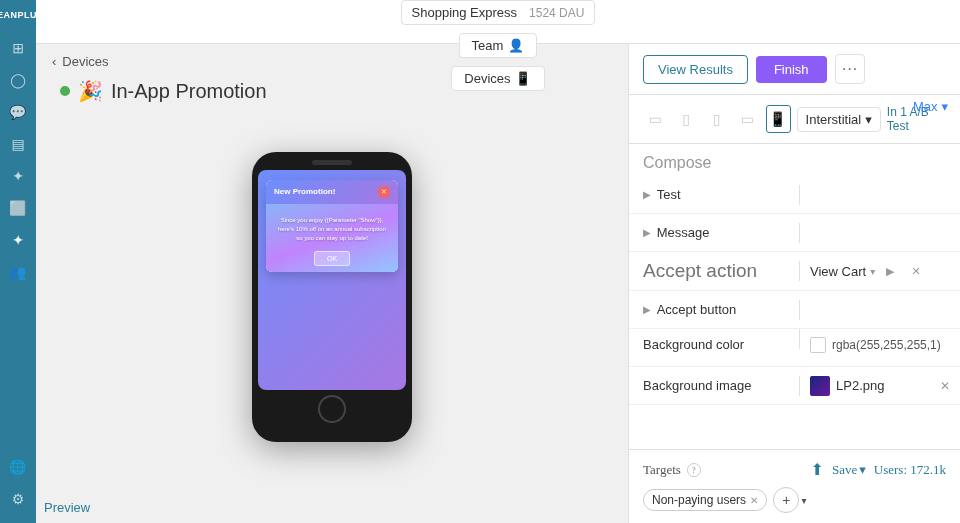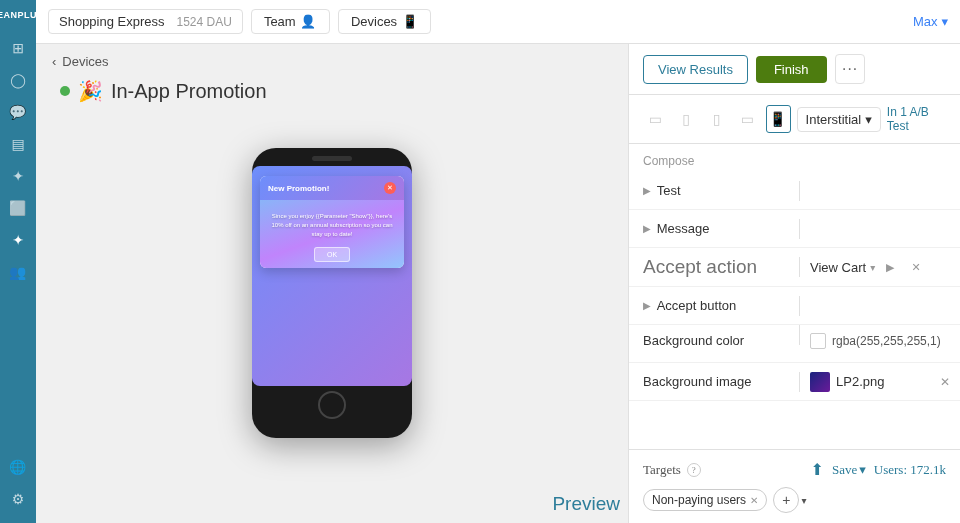--- a/index.html
+++ b/index.html
@@ -49,20 +49,21 @@
     .topbar {
       background: white;
       height: 44px;
       display: flex;
       align-items: center;
       padding: 0 12px;
       gap: 8px;
       border-bottom: 1px solid #e0e0e0;
       flex-shrink: 0;
       z-index: 10;
+      flex-direction: column;
     }
     .topbar-app {
       display: flex;
       align-items: center;
       gap: 6px;
       border: 1px solid #e0e0e0;
       border-radius: 4px;
       padding: 4px 10px;
       font-size: 13px;
       color: #333;
@@ -150,21 +151,21 @@
       align-items: center;
       justify-content: center;
       padding-bottom: 10px;
     }
 
     .phone-outer {
       width: 160px;
       height: 290px;
       background: #1a1a1a;
       border-radius: 24px;
-      padding: 8px 0;
+      padding: 8px 6px;
       box-shadow: 0 8px 32px rgba(0,0,0,0.35);
       position: relative;
     }
     .phone-speaker {
       width: 40px;
       height: 5px;
       background: #333;
       border-radius: 3px;
       margin: 0 auto 5px;
     }
@@ -236,23 +237,23 @@
       padding: 3px 12px;
       background: rgba(255,255,255,0.3);
       border: 1px solid rgba(255,255,255,0.6);
       border-radius: 3px;
       color: white;
       font-size: 7px;
       cursor: pointer;
     }
 
     .preview-link {
-      text-align: right;
+      text-align: left;
       color: #2d7d9a;
-      font-size: 19px;
+      font-size: 13px;
       padding: 8px;
       cursor: pointer;
       text-decoration: none;
     }
 
     
     .right-panel {
       width: 332px;
       background: white;
       border-left: 1px solid #e0e0e0;
@@ -273,21 +274,21 @@
     .btn-view-results {
       border: 1px solid #2d7d9a;
       color: #2d7d9a;
       background: white;
       border-radius: 4px;
       padding: 6px 14px;
       font-size: 13px;
       cursor: pointer;
     }
     .btn-finish {
-      background: #4d7c0f;
+      background: #8b5cf6;
       color: white;
       border: none;
       border-radius: 4px;
       padding: 6px 18px;
       font-size: 13px;
       cursor: pointer;
     }
     .btn-more {
       display: flex;
       align-items: center;
@@ -340,21 +341,21 @@
     }
     .ab-test-label {
       margin-left: auto;
       color: #2d7d9a;
       font-size: 12px;
     }
 
     
     .compose-label {
       padding: 10px 14px 4px;
-      font-size: 12px;
+      font-size: 16px;
       color: #999;
       text-transform: none;
       flex-shrink: 0;
     }
 
     .form-rows {
       flex: 1;
       overflow-y: auto;
     }
 

